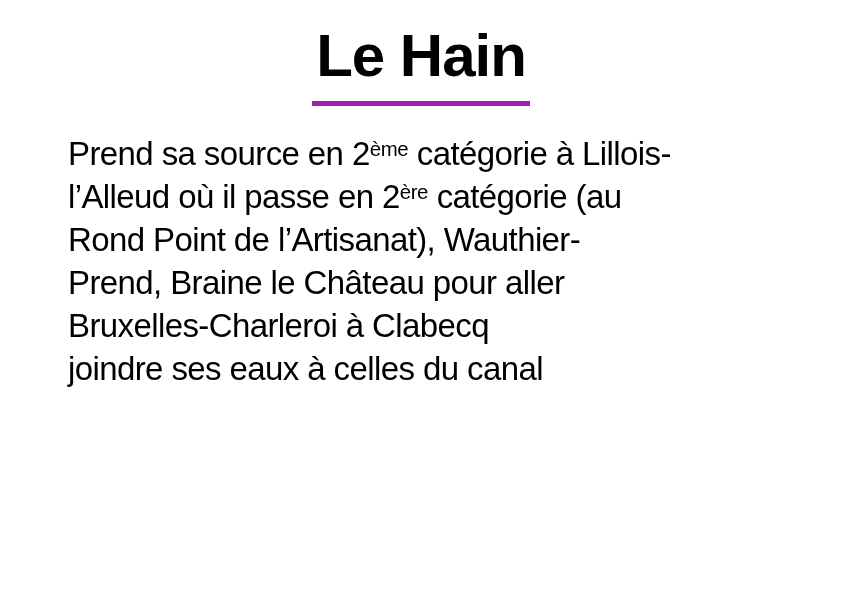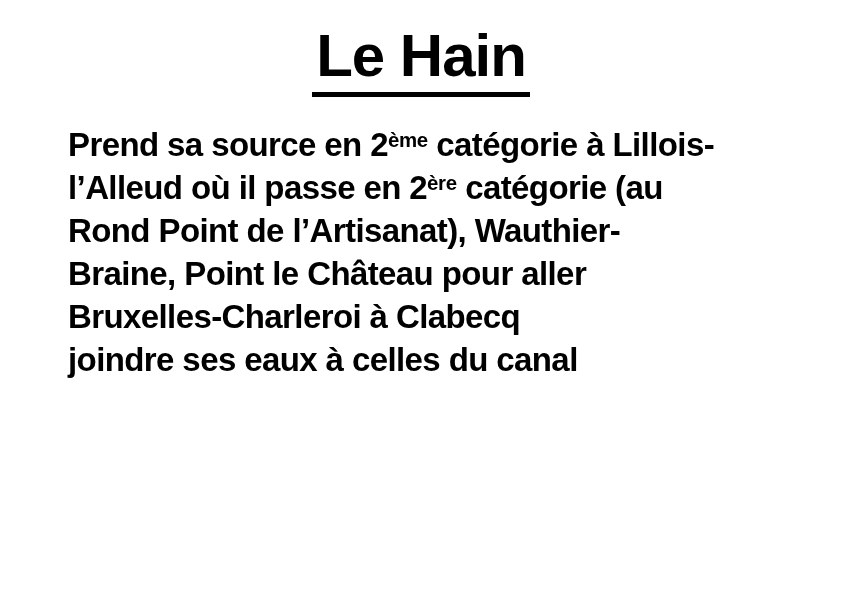--- a/index.html
+++ b/index.html
@@ -23,27 +23,27 @@
   h1.title {
     margin: 22px 0 0 0;
     text-align: center;
     font-size: 60px;
     line-height: 1.12;
     font-weight: 700;
     letter-spacing: -1px;
   }
   h1.title .underline {
     display: inline-block;
-    border-bottom: 5px solid #000000;
-    padding: 0 4px 3px 4px;
+    border-bottom: 5px solid #a21caf;
+    padding: 0 4px 12px 4px;
   }
   .body-text {
     margin: 26px 66px 0 68px;
     font-size: 33px;
-    font-weight: 700;
+    font-weight: 400;
     line-height: 43px;
     letter-spacing: -0.6px;
   }
   .text-line {
     white-space: nowrap;
   }
   .text-line sup {
     font-size: 0.62em;
     line-height: 0;
     vertical-align: 0.42em;
@@ -57,18 +57,18 @@
 <body>
 
 <div class="slide">
 
   <h1 class="title"><span class="underline">Le Hain</span></h1>
 
   <div class="body-text">
     <div class="text-line"><span>Prend sa source en 2</span><sup>ème</sup><span> catégorie à Lillois-</span></div>
     <div class="text-line"><span>l’Alleud où il passe en 2</span><sup>ère</sup><span> catégorie (au</span></div>
     <div class="text-line"><span>Rond Point de l’Artisanat), Wauthier-</span><span></span></div>
-    <div class="text-line"><span>Braine, Point le Château pour aller</span><span></span></div>
+    <div class="text-line"><span>Prend, Braine le Château pour aller</span><span></span></div>
     <div class="text-line"><span>Bruxelles-Charleroi à Clabecq</span><span></span></div>
     <div class="text-line"><span>joindre ses eaux à celles du canal</span><span></span></div>
   </div>
 
 </div>
 
 </body></html>

